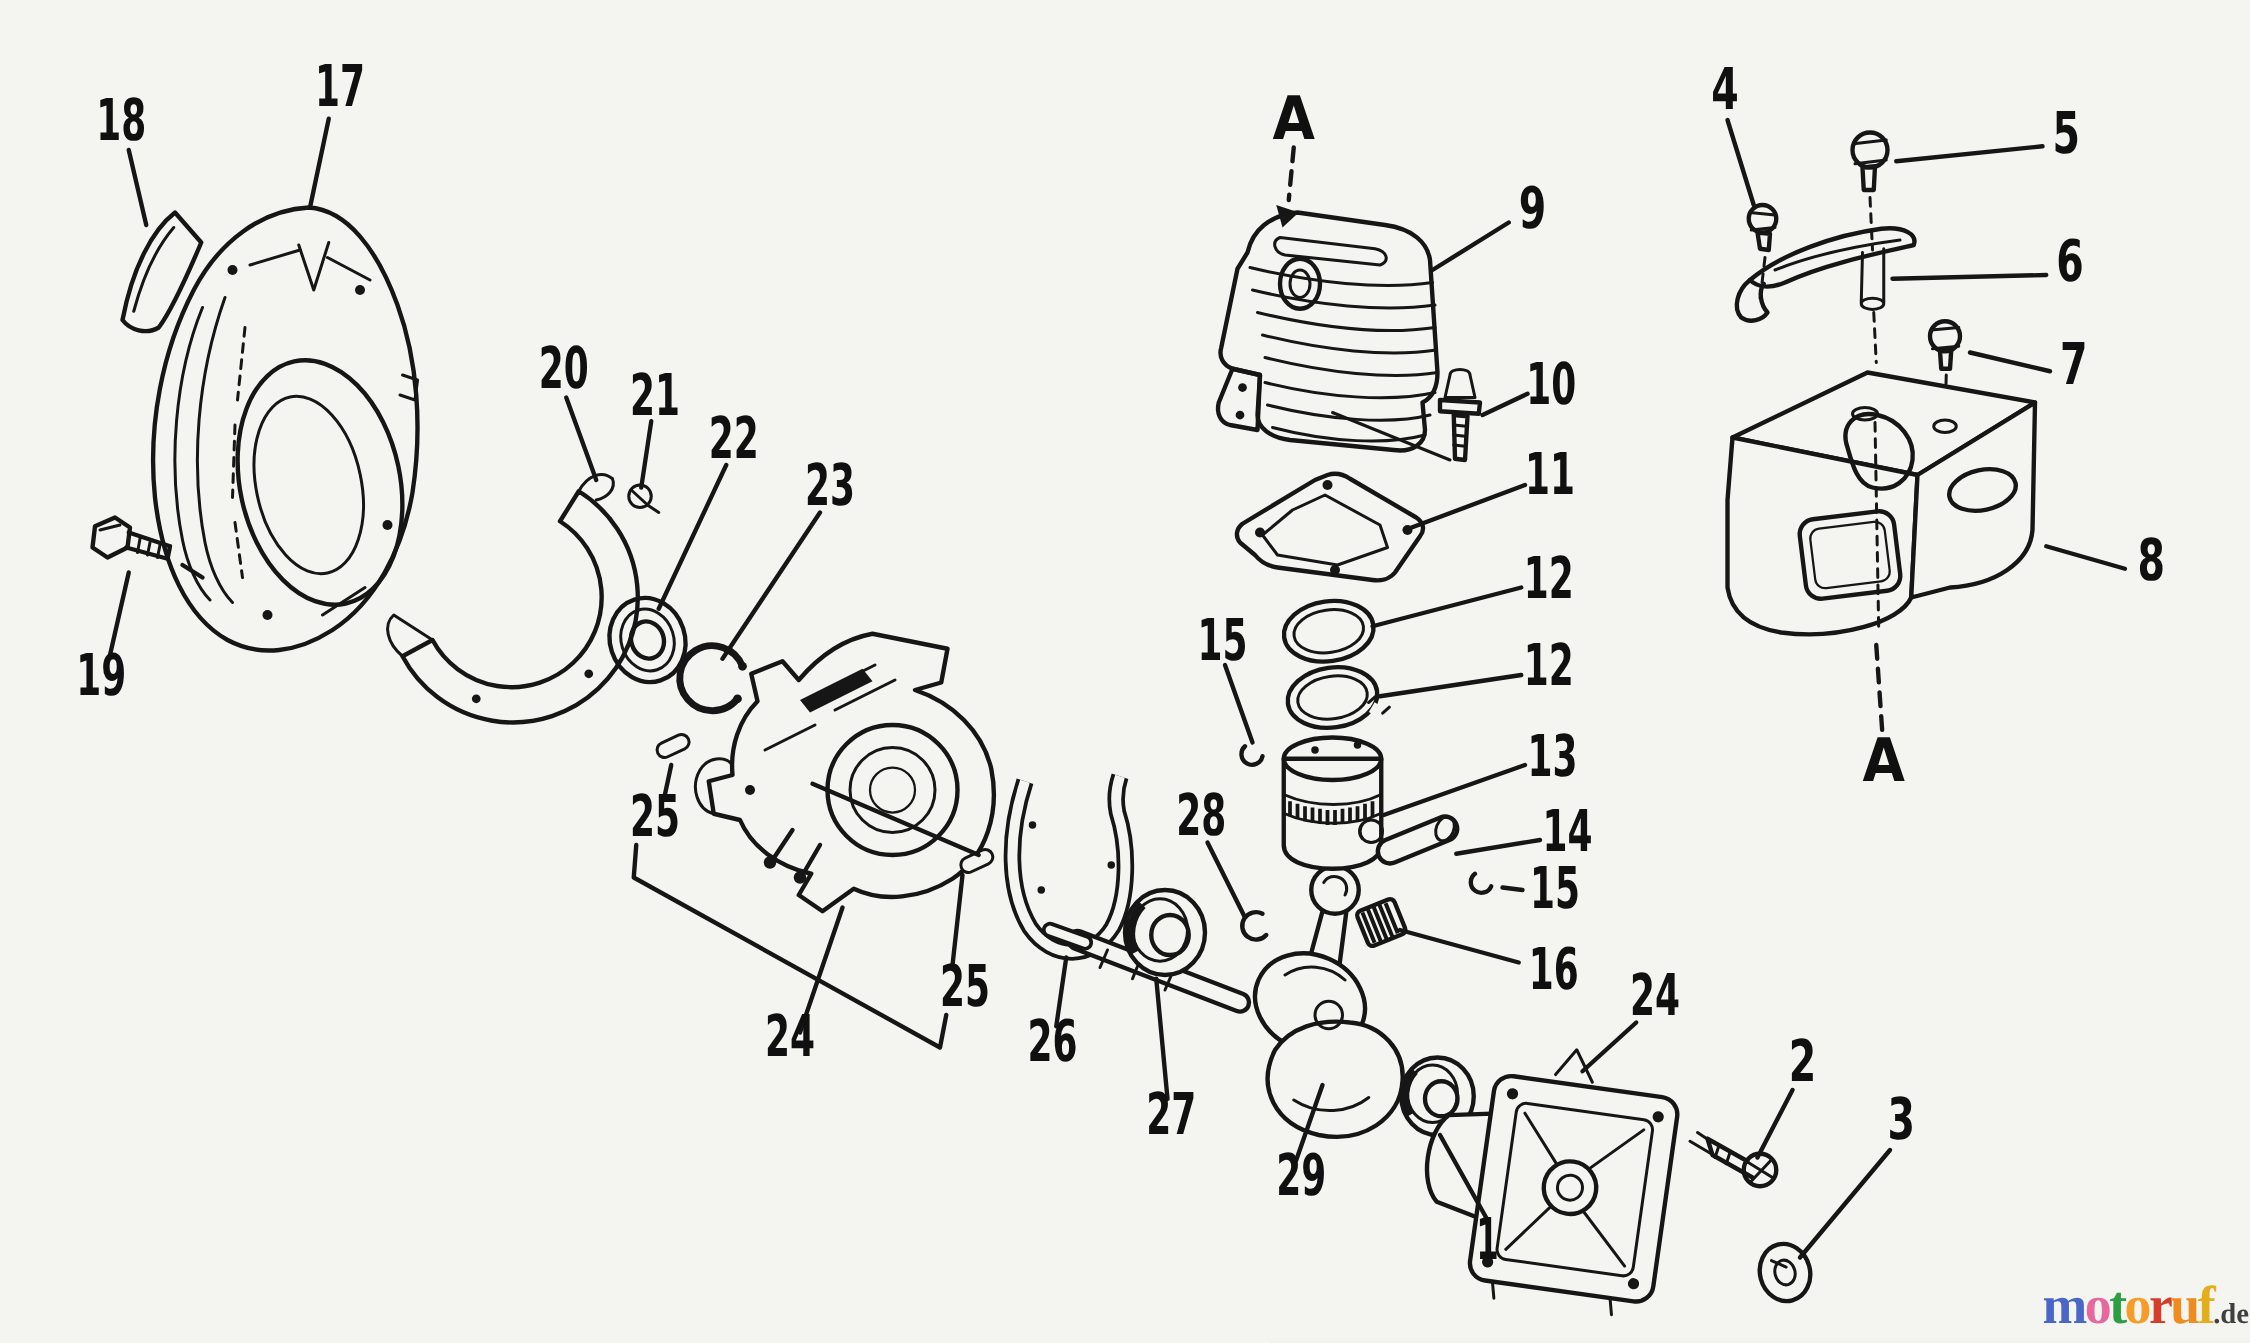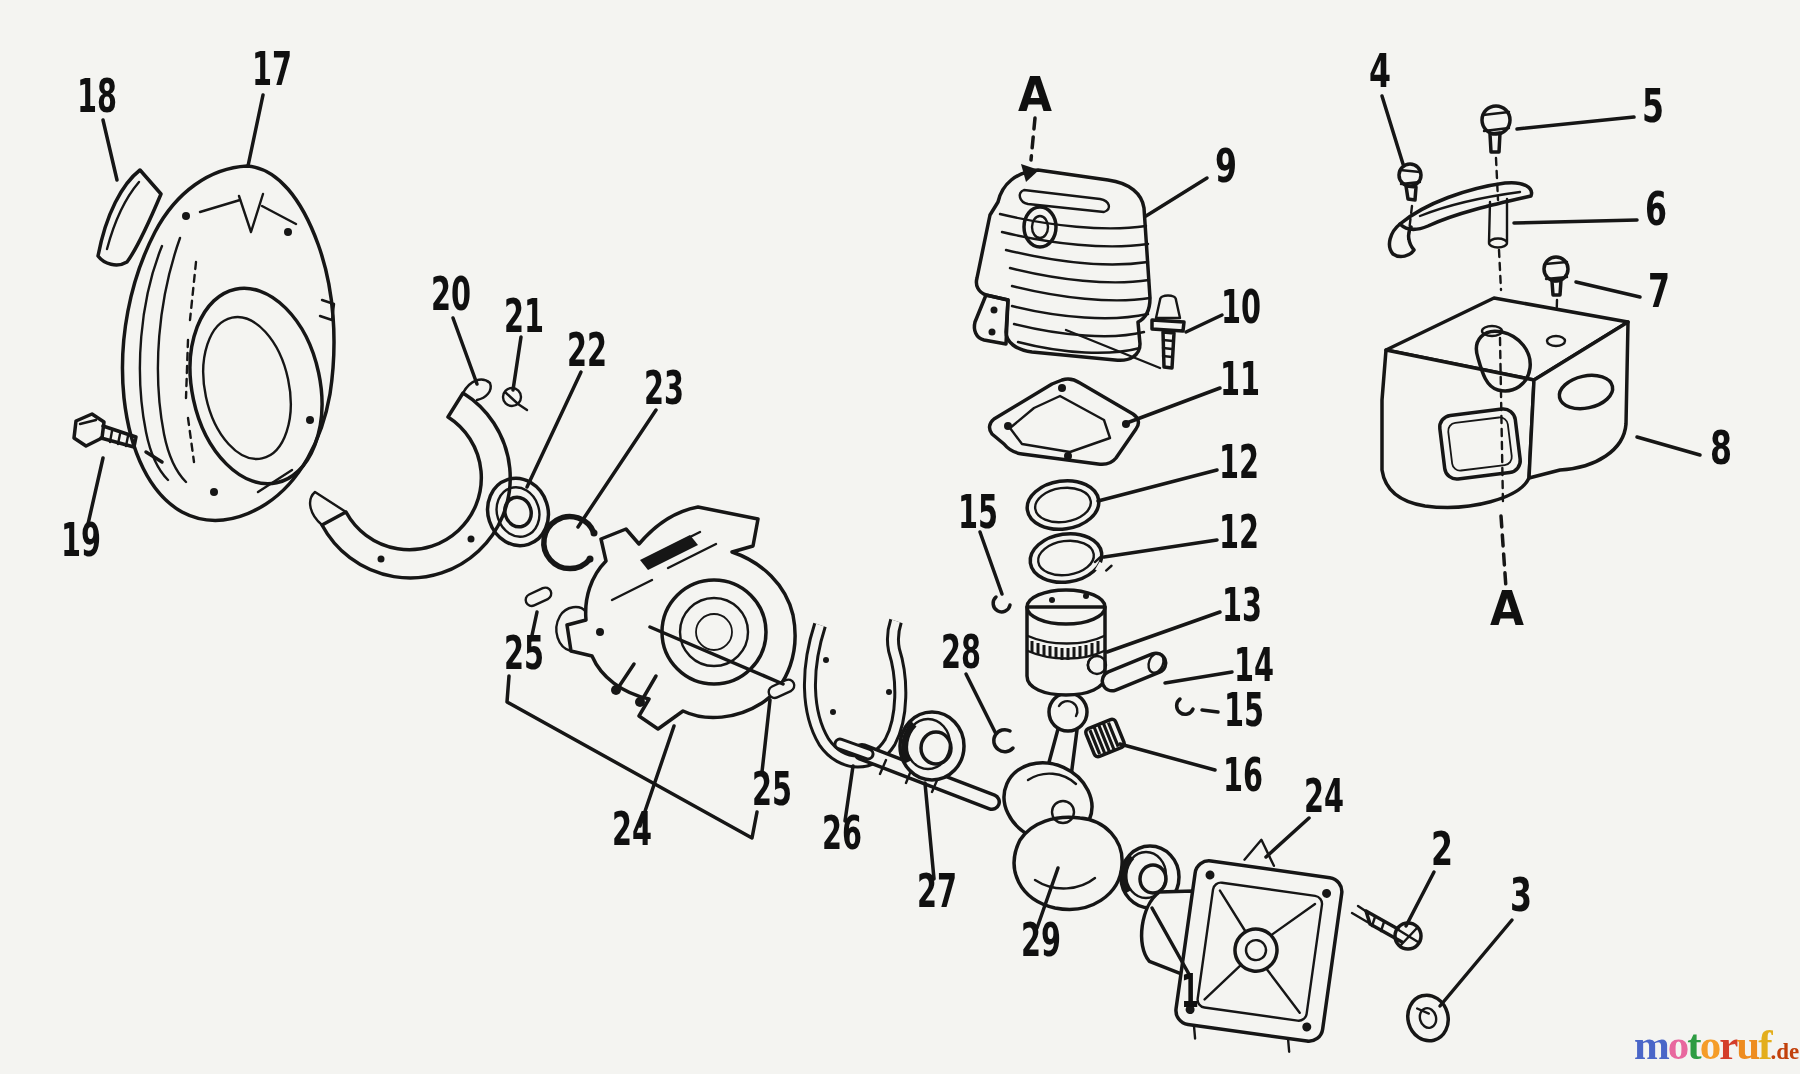--- a/index.html
+++ b/index.html
@@ -12,21 +12,21 @@
   .thick{stroke-width:5.5;}
   .wfill{fill:#f4f4f1;}
   .blk{fill:#161616;stroke:none;}
   .dash{stroke-dasharray:11 8;}
   .dash2{stroke-dasharray:7 6;}
   text.plbl{font-family:"DejaVu Sans",sans-serif;font-weight:700;font-size:46px;fill:#101010;}
   text.mark{font-family:"DejaVu Sans",sans-serif;font-weight:700;font-size:48px;fill:#101010;}
   .watermark{position:absolute;left:1634px;top:1022px;width:170px;height:50px;
              font-family:"Liberation Serif",serif;font-weight:700;font-size:43px;
              letter-spacing:-2px;line-height:46px;white-space:nowrap;}
-  .watermark .suffix{font-size:23px;font-weight:700;color:#c2410c;letter-spacing:0;}
+  .watermark .suffix{font-size:23px;font-weight:700;color:#404040;letter-spacing:0;}
 </style>
 </head>
 <body>
 
 <div class="stage">
 <svg width="1800" height="1074" viewBox="0 0 1800 1074">
 
   <g>
     <path class="ln" d="M 247 166 C 210 168 176 192 155 232 C 130 280 118 340 124 398 C 130 452 150 494 182 512 C 208 526 238 522 266 504 C 300 482 322 440 330 394 C 338 342 334 288 318 244 C 302 200 278 168 247 166 Z"></path>
     <path class="ln thin" d="M 239 196 L 251 232 L 263 194"></path>

